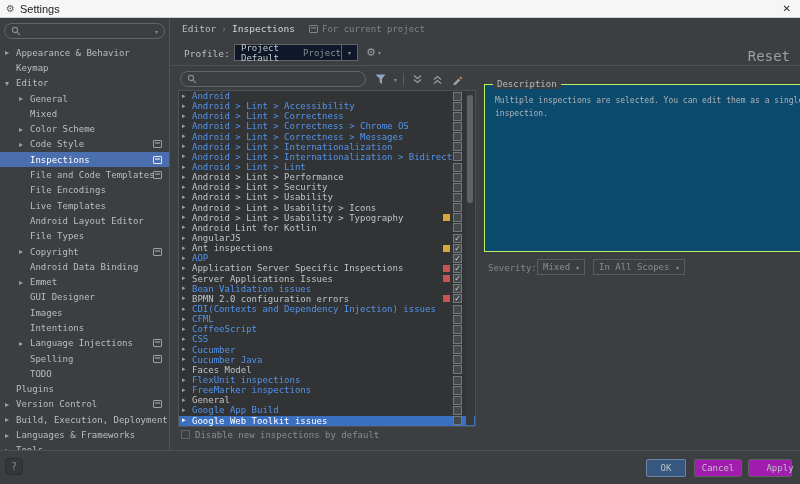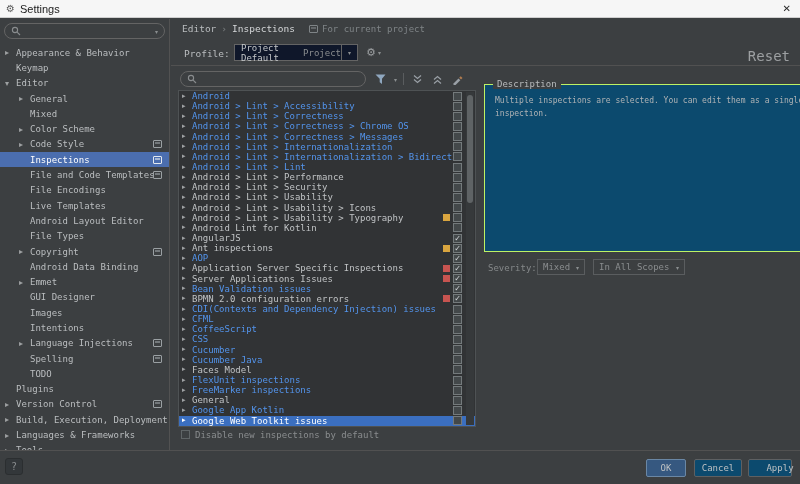--- a/index.html
+++ b/index.html
@@ -79,21 +79,21 @@
 
   
   .severity-label{position:absolute;left:488px;top:263px;font-size:9px;color:#85888a;}
   .sev-combo{position:absolute;top:259px;height:16px;box-sizing:border-box;border:1px solid #5a5d5f;display:flex;align-items:center;padding:0 5px;font-size:9px;color:#8a8d8f;background:#3c3f41;cursor:default;}
   #sev1{left:537px;width:48px;}
   #sev2{left:593px;width:92px;}
   .sev-combo .caret{margin-left:auto;}
 
   
   .footer{position:absolute;left:0;right:0;bottom:0;height:34px;background:#3c3f41;border-top:1px solid #515151;box-sizing:border-box;}
-  .btn{position:absolute;top:8px;height:18px;box-sizing:border-box;border:1px solid #5e6062;background:#0c4a6e;border-radius:2px;color:#bdc0c2;font:9px "DejaVu Sans Mono",monospace;display:flex;align-items:center;justify-content:center;cursor:pointer;}
+  .btn{position:absolute;top:8px;height:18px;box-sizing:border-box;border:1px solid #5e6062;background:#a21caf;border-radius:2px;color:#bdc0c2;font:9px "DejaVu Sans Mono",monospace;display:flex;align-items:center;justify-content:center;cursor:pointer;}
   #btn-ok{right:114px;width:40px;background:#365880;border-color:#6a87a5;}
   #btn-cancel{right:58px;width:48px;}
   #btn-apply{right:8px;width:44px;padding-left:20px;}
   .help-btn{position:absolute;left:5px;top:7px;width:18px;height:17px;border-radius:3px;background:#33373a;border:1px solid #2b2e30;color:#8a8d8f;font-size:10px;display:flex;align-items:center;justify-content:center;cursor:pointer;box-sizing:border-box;}
 </style>
 </head>
 <body>
 
 <div class="window">
 
@@ -508,21 +508,21 @@
         </div>
         <div class="i-row">
           <span class="i-arrow">▸</span>
           <span class="i-lbl plain">General</span>
           <span class="trail">
             <span class="cb"></span>
           </span>
         </div>
         <div class="i-row">
           <span class="i-arrow">▸</span>
-          <span class="i-lbl blue">Google App Kotlin</span>
+          <span class="i-lbl blue">Google App Build</span>
           <span class="trail">
             <span class="cb"></span>
           </span>
         </div>
         <div class="i-row sel">
           <span class="i-arrow">▸</span>
           <span class="i-lbl blue">Google Web Toolkit issues</span>
           <span class="trail">
             <span class="cb"></span>
           </span>

